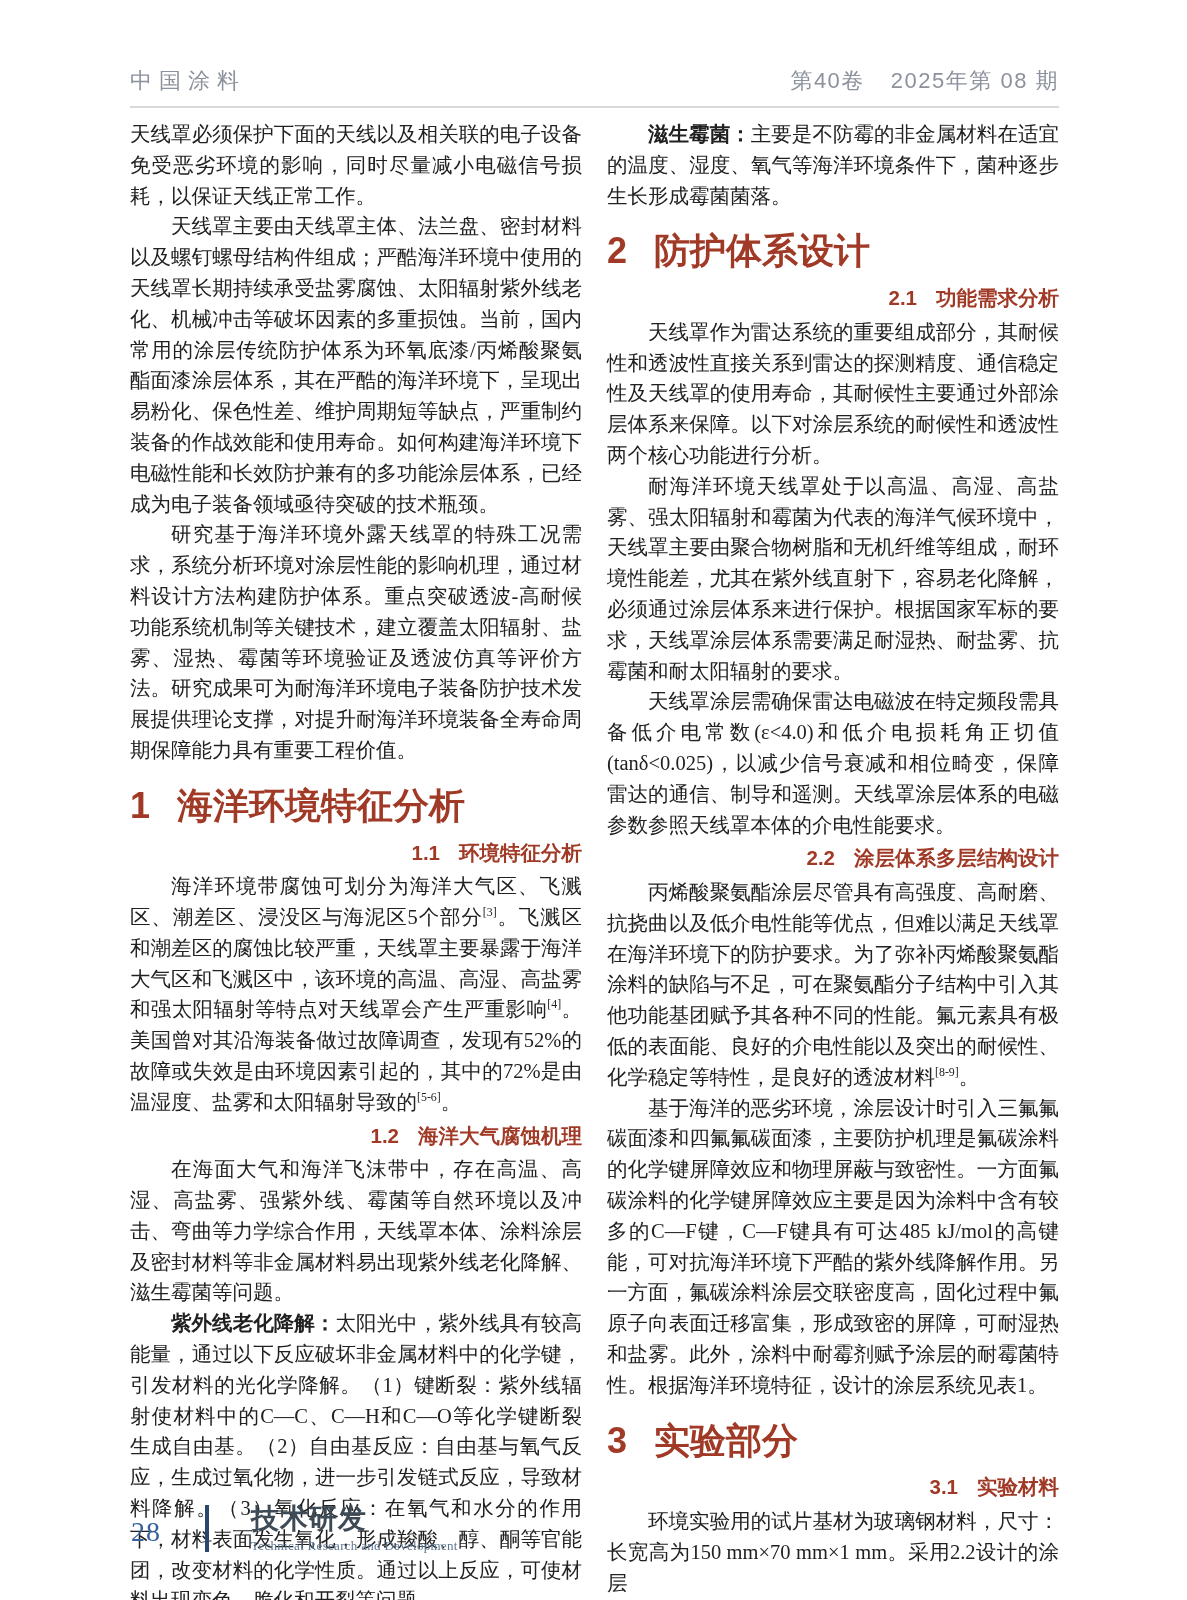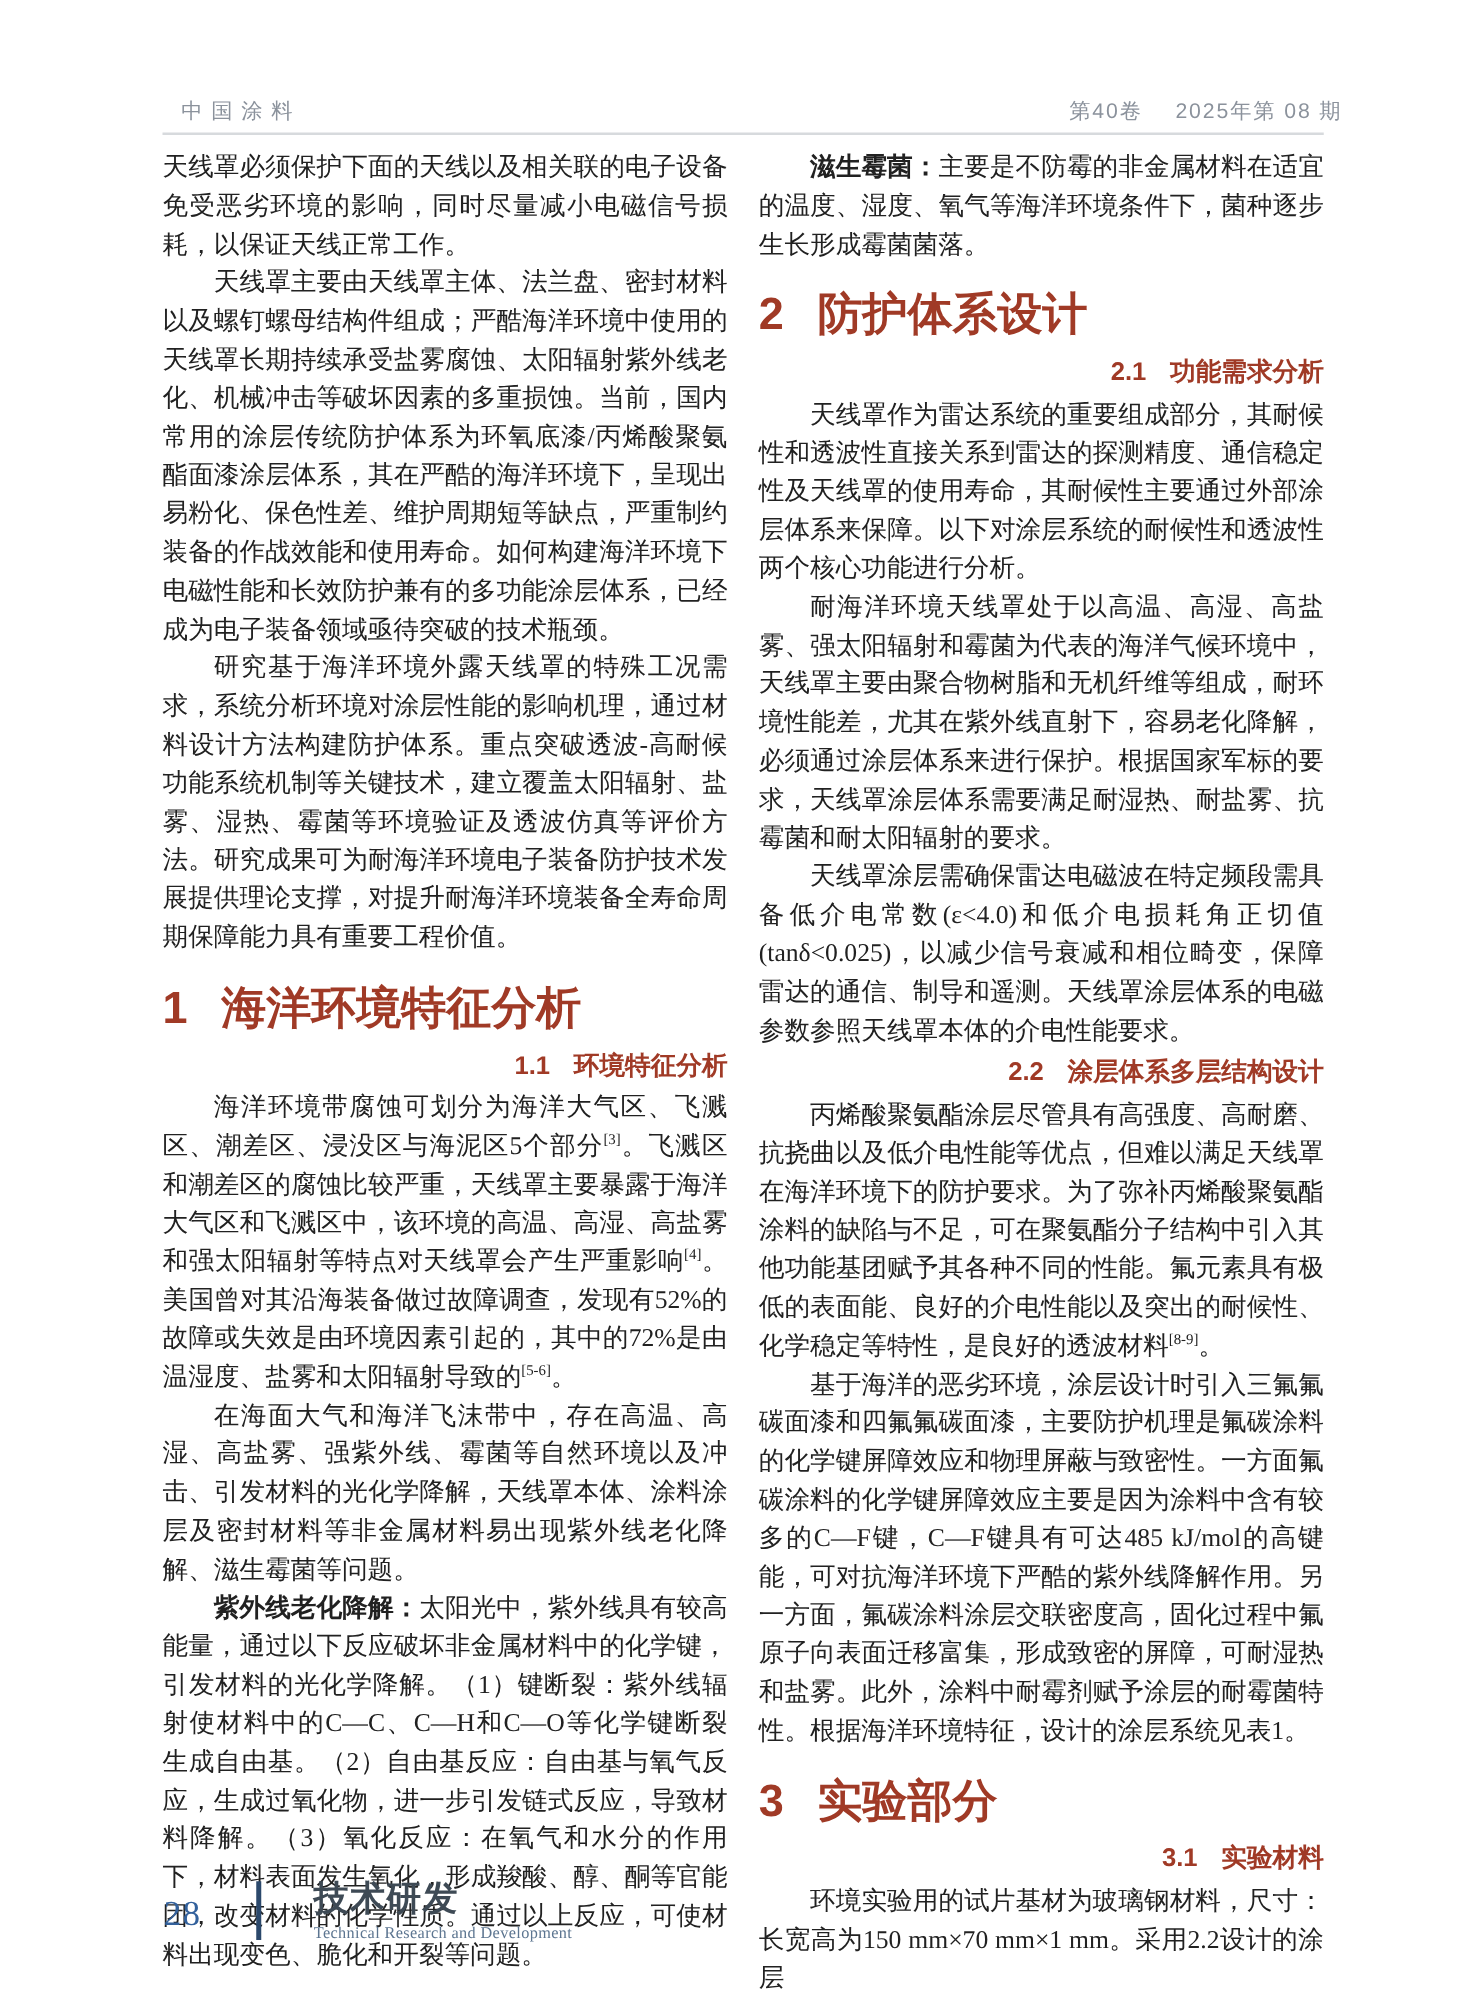--- a/index.html
+++ b/index.html
@@ -2,24 +2,24 @@
 <html style="--heading: #A03A26; --header-gray: #8B929C; --rule: #D7DADD; --footer-num: #33619C; --footer-bar: #2B486B; --footer-cn: #3E4A55; --footer-en: #5C7590;"><head>
 <meta charset="utf-8">
 <style>
   html,body{margin:0;padding:0;background:#ffffff;}
   .page{
     position:relative;width:1187px;height:1600px;background:#ffffff;overflow:hidden;
     font-family:"Liberation Serif","DejaVu Serif",serif;color:#212121;
   }
   
   .page-header{
-    position:absolute;left:130px;width:929px;top:77px;
+    position:absolute;left:130px;width:929px;top:66px;
     display:flex;justify-content:space-between;align-items:baseline;
     font-family:"Liberation Sans","DejaVu Sans",sans-serif;
-    color:var(--header-gray,#8B929C);font-size:17px;margin-left:15px;
+    color:var(--header-gray,#8B929C);font-size:22px;
   }
   .journal-name{letter-spacing:7px;}
   .header-right{display:flex;gap:26px;letter-spacing:1.5px;}
   .header-rule{
     position:absolute;left:130px;width:929px;top:106px;
     border-top:2px solid var(--rule,#D7DADD);height:0;
   }
   
   .columns{
     position:absolute;left:130px;top:119px;width:929px;
@@ -83,21 +83,24 @@
         <span class="num">1</span><span>海洋环境特征分析</span>
       </h1>
       <h2 class="sub">
         <span class="num">1.1</span><span>环境特征分析</span>
       </h2>
 
       <p>
         <span>海洋环境带腐蚀可划分为海洋大气区、飞溅区、潮差区、浸没区与海泥区5个部分</span><sup class="ref">[3]</sup><span>。飞溅区和潮差区的腐蚀比较严重，天线罩主要暴露于海洋大气区和飞溅区中，该环境的高温、高湿、高盐雾和强太阳辐射等特点对天线罩会产生严重影响</span><sup class="ref">[4]</sup><span>。美国曾对其沿海装备做过故障调查，发现有52%的故障或失效是由环境因素引起的，其中的72%是由温湿度、盐雾和太阳辐射导致的</span><sup class="ref">[5-6]</sup><span>。</span>
       </p>
 
-      <p>在海面大气和海洋飞沫带中，存在高温、高湿、高盐雾、强紫外线、霉菌等自然环境以及冲击、引发材料的光化学降解，天线罩本体、涂料涂层及密封材料等非金属材料易出现紫外线老化降解、滋生霉菌等问题。</p>
+      <h2 class="sub">
+        <span class="num">1.2</span><span>海洋大气腐蚀机理</span>
+      </h2>
+      <p>在海面大气和海洋飞沫带中，存在高温、高湿、高盐雾、强紫外线、霉菌等自然环境以及冲击、弯曲等力学综合作用，天线罩本体、涂料涂层及密封材料等非金属材料易出现紫外线老化降解、滋生霉菌等问题。</p>
       <p>
         <span class="lead">紫外线老化降解：</span><span>太阳光中，紫外线具有较高能量，通过以下反应破坏非金属材料中的化学键，引发材料的光化学降解。（1）键断裂：紫外线辐射使材料中的C—C、C—H和C—O等化学键断裂生成自由基。（2）自由基反应：自由基与氧气反应，生成过氧化物，进一步引发链式反应，导致材料降解。（3）氧化反应：在氧气和水分的作用下，材料表面发生氧化，形成羧酸、醇、酮等官能团，改变材料的化学性质。通过以上反应，可使材料出现变色、脆化和开裂等问题。</span>
       </p>
     </section>
 
     <section class="col">
       <p>
         <span class="lead">滋生霉菌：</span><span>主要是不防霉的非金属材料在适宜的温度、湿度、氧气等海洋环境条件下，菌种逐步生长形成霉菌菌落。</span>
       </p>
 

